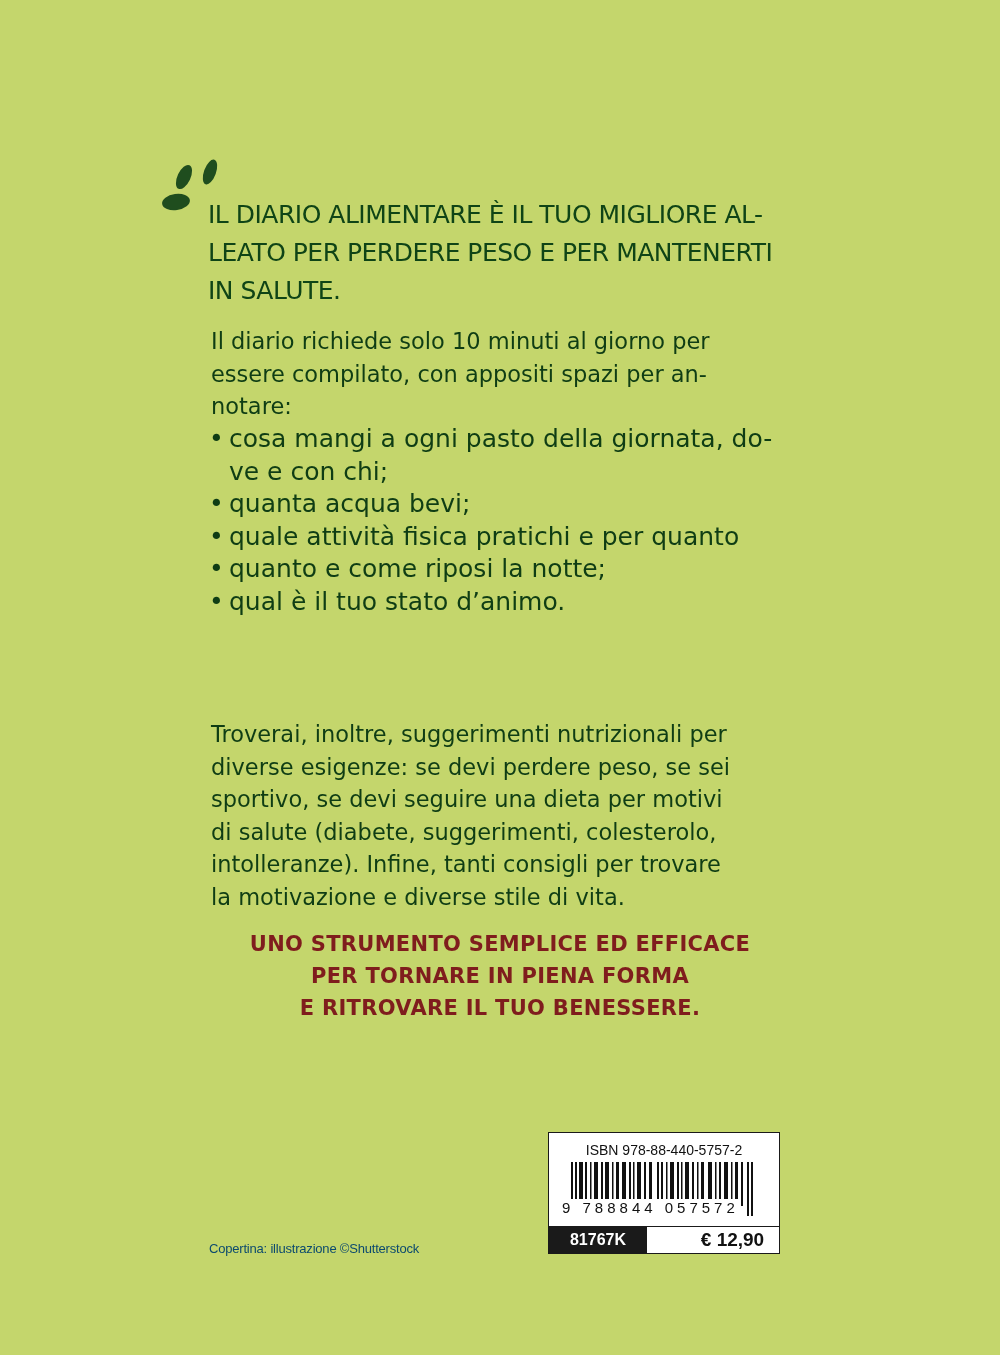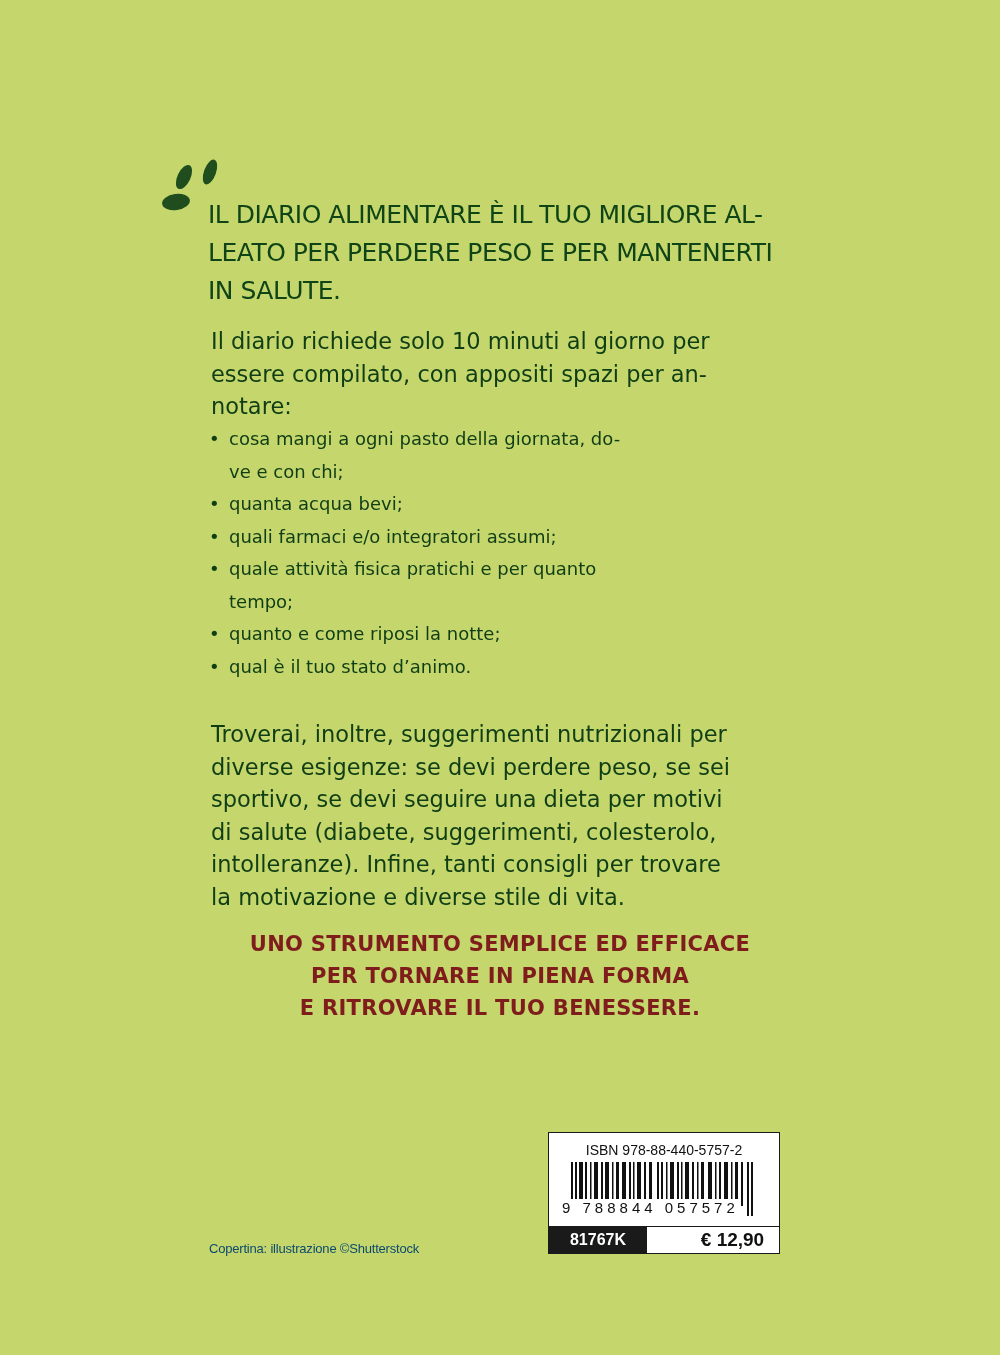--- a/index.html
+++ b/index.html
@@ -22,21 +22,21 @@
   }
   .headline span { display: block; white-space: nowrap; }
   .body-text {
     position: absolute; left: 209px; width: 585px;
     font-size: 22.5px; line-height: 32.5px;
     color: #0f3d14;
     margin: 2px;
   }
   .line { display: block; white-space: nowrap; }
   .intro { top: 323px; }
-  .bullets { position: absolute; left: 209px; top: 423px; width: 590px; margin: 0; padding: 0; list-style: none; font-size: 18px; line-height: 32.5px; }
+  .bullets { position: absolute; left: 209px; top: 423px; width: 590px; margin: 0; padding: 0; list-style: none; font-size: 25px; line-height: 32.5px; }
   .bullets li { position: relative; padding-left: 20px; margin-bottom: 0; }
   .bullets li::before { content: "•"; position: absolute; left: 0; top: 0; }
   .outro { top: 716px; }
   .tagline {
     position: absolute; left: 200px; top: 928px; width: 600px;
     text-align: center; font-weight: bold;
     font-size: 21px; line-height: 32px; letter-spacing: 0.3px;
     color: #7f1d1d;
   }
   .credit {
@@ -80,25 +80,21 @@
 
 <ul class="bullets">
   <li>
     <span class="line">cosa mangi a ogni pasto della giornata, do-</span>
     <span class="line">ve e con chi;</span>
   </li>
   <li>
     <span class="line">quanta acqua bevi;</span>
   </li>
   <li>
-    <span class="line">quali farmaci e/o integratori assumi;</span>
-  </li>
-  <li>
     <span class="line">quale attività fisica pratichi e per quanto</span>
-    <span class="line">tempo;</span>
   </li>
   <li>
     <span class="line">quanto e come riposi la notte;</span>
   </li>
   <li>
     <span class="line">qual è il tuo stato d’animo.</span>
   </li>
 </ul>
 
 <p class="body-text outro">

